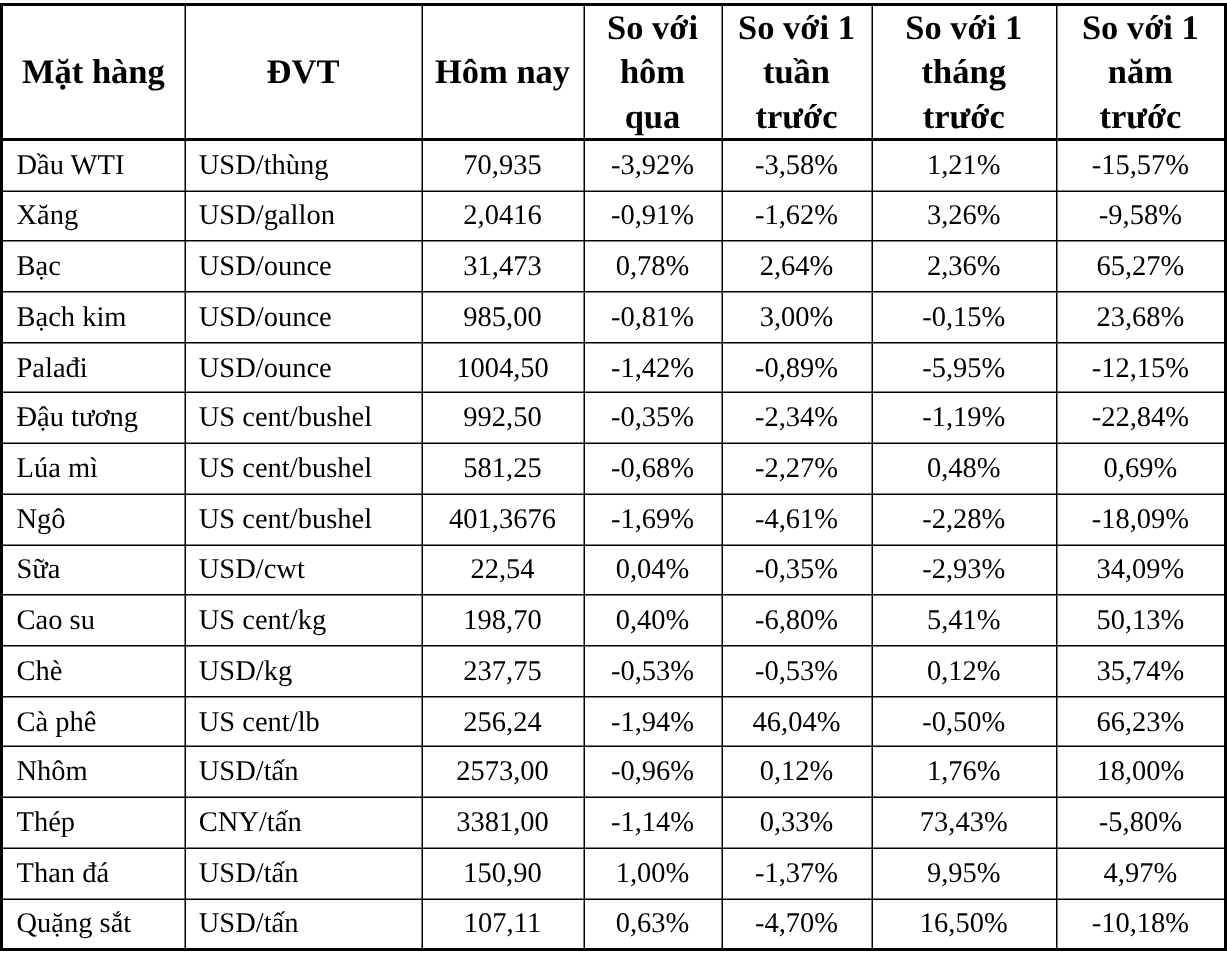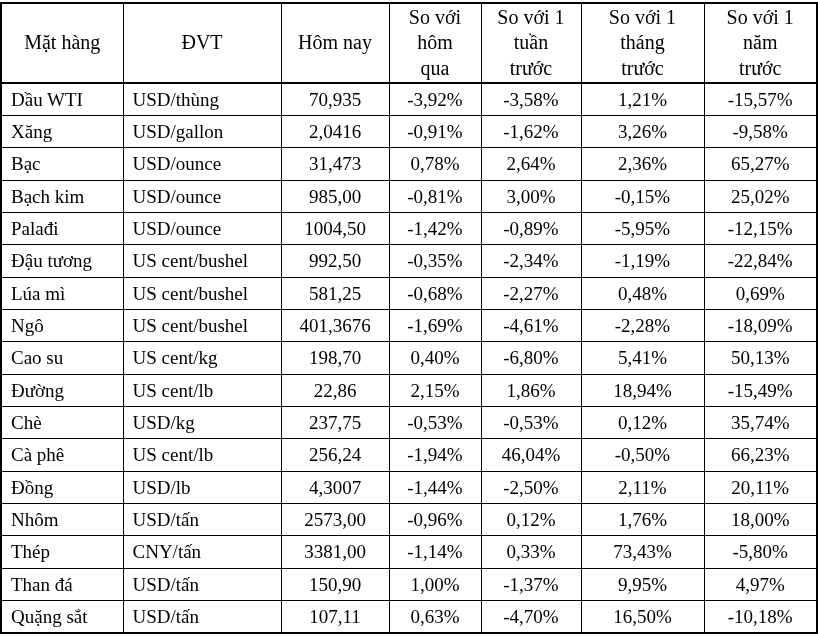--- a/index.html
+++ b/index.html
@@ -22,22 +22,22 @@
     background: #ffffff;
   }
   .price-table th, .price-table td {
     border: 1px solid #000000;
     overflow: hidden;
     vertical-align: middle;
   }
   .price-table thead tr { height: 80px; }
   .price-table thead th {
     border-bottom: 2px solid #000000;
-    font-weight: normal;
-    font-size: 20px;
+    font-weight: bold;
+    font-size: 23px;
     line-height: 1.28;
     text-align: center;
     white-space: pre-line;
     padding: 0 2px;
   }
   .price-table tbody tr { height: 27.5px; }
   .price-table tbody td {
     font-size: 19px;
     line-height: 1;
     padding: 0 4px;
@@ -105,21 +105,21 @@
     <td class="c-center">2,36%</td>
     <td class="c-center">65,27%</td>
   </tr>
       <tr>
     <td class="c-left">Bạch kim</td>
     <td class="c-left">USD/ounce</td>
     <td class="c-center">985,00</td>
     <td class="c-center">-0,81%</td>
     <td class="c-center">3,00%</td>
     <td class="c-center">-0,15%</td>
-    <td class="c-center">25,02%</td>
+    <td class="c-center">23,68%</td>
   </tr>
       <tr>
     <td class="c-left">Palađi</td>
     <td class="c-left">USD/ounce</td>
     <td class="c-center">1004,50</td>
     <td class="c-center">-1,42%</td>
     <td class="c-center">-0,89%</td>
     <td class="c-center">-5,95%</td>
     <td class="c-center">-12,15%</td>
   </tr>
@@ -144,65 +144,56 @@
       <tr>
     <td class="c-left">Ngô</td>
     <td class="c-left">US cent/bushel</td>
     <td class="c-center">401,3676</td>
     <td class="c-center">-1,69%</td>
     <td class="c-center">-4,61%</td>
     <td class="c-center">-2,28%</td>
     <td class="c-center">-18,09%</td>
   </tr>
       <tr>
+    <td class="c-left">Sữa</td>
+    <td class="c-left">USD/cwt</td>
+    <td class="c-center">22,54</td>
+    <td class="c-center">0,04%</td>
+    <td class="c-center">-0,35%</td>
+    <td class="c-center">-2,93%</td>
+    <td class="c-center">34,09%</td>
+  </tr>
+      <tr>
     <td class="c-left">Cao su</td>
     <td class="c-left">US cent/kg</td>
     <td class="c-center">198,70</td>
     <td class="c-center">0,40%</td>
     <td class="c-center">-6,80%</td>
     <td class="c-center">5,41%</td>
     <td class="c-center">50,13%</td>
   </tr>
       <tr>
-    <td class="c-left">Đường</td>
-    <td class="c-left">US cent/lb</td>
-    <td class="c-center">22,86</td>
-    <td class="c-center">2,15%</td>
-    <td class="c-center">1,86%</td>
-    <td class="c-center">18,94%</td>
-    <td class="c-center">-15,49%</td>
-  </tr>
-      <tr>
     <td class="c-left">Chè</td>
     <td class="c-left">USD/kg</td>
     <td class="c-center">237,75</td>
     <td class="c-center">-0,53%</td>
     <td class="c-center">-0,53%</td>
     <td class="c-center">0,12%</td>
     <td class="c-center">35,74%</td>
   </tr>
       <tr>
     <td class="c-left">Cà phê</td>
     <td class="c-left">US cent/lb</td>
     <td class="c-center">256,24</td>
     <td class="c-center">-1,94%</td>
     <td class="c-center">46,04%</td>
     <td class="c-center">-0,50%</td>
     <td class="c-center">66,23%</td>
   </tr>
       <tr>
-    <td class="c-left">Đồng</td>
-    <td class="c-left">USD/lb</td>
-    <td class="c-center">4,3007</td>
-    <td class="c-center">-1,44%</td>
-    <td class="c-center">-2,50%</td>
-    <td class="c-center">2,11%</td>
-    <td class="c-center">20,11%</td>
-  </tr>
-      <tr>
     <td class="c-left">Nhôm</td>
     <td class="c-left">USD/tấn</td>
     <td class="c-center">2573,00</td>
     <td class="c-center">-0,96%</td>
     <td class="c-center">0,12%</td>
     <td class="c-center">1,76%</td>
     <td class="c-center">18,00%</td>
   </tr>
       <tr>
     <td class="c-left">Thép</td>

